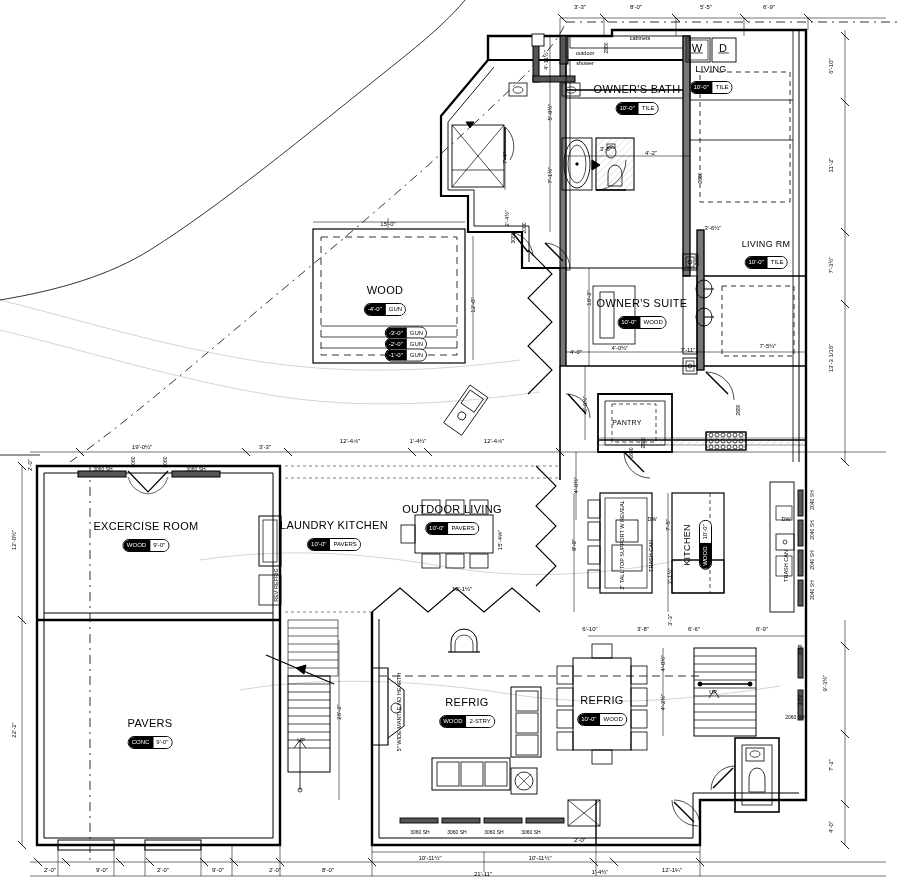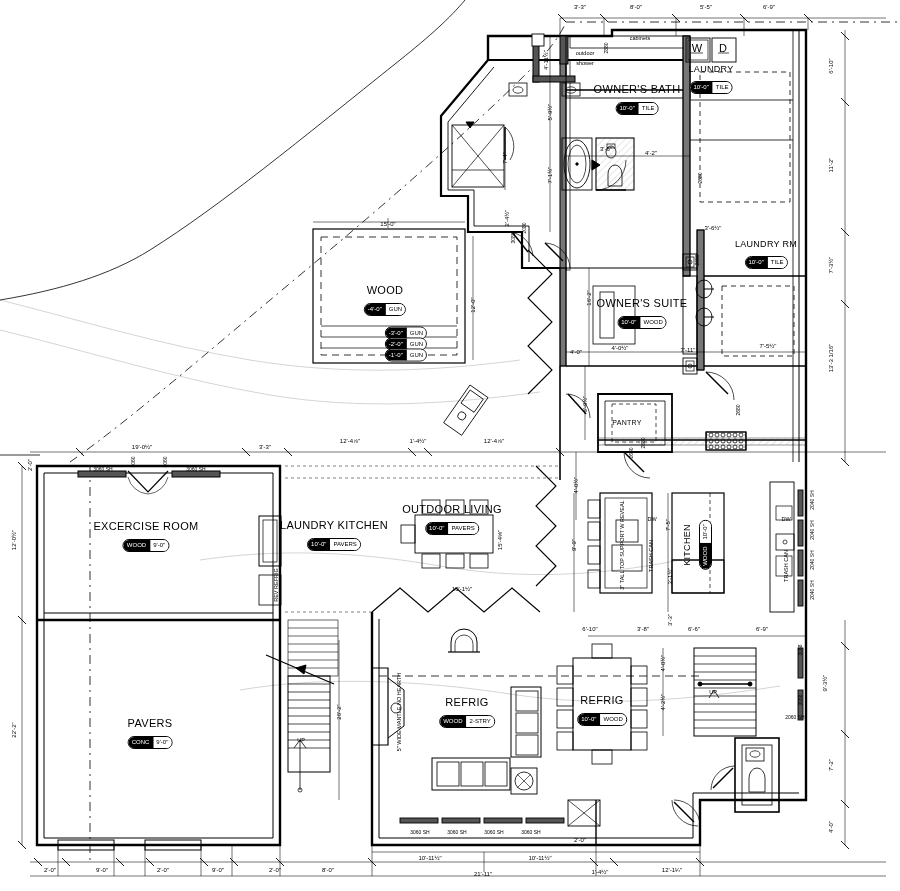--- a/index.html
+++ b/index.html
@@ -501,30 +501,30 @@
         <div style="transform:translate(-50%,-50%);transform-origin:center;">
           <div class="roomname">OWNER'S BATH</div>
           <div style="text-align:center;margin-top:1px;"><span class="tagpill">
               <span class="a">10'-0"</span>
               <span class="b">TILE</span>
             </span></div>
         </div>
       </div>
       <div class="lbl" style="left: 711px; top: 79px;">
         <div style="transform:translate(-50%,-50%);transform-origin:center;">
-          <div class="roomname sm">LAUNDRY</div>
+          <div class="roomname sm">LIVING</div>
           <div style="text-align:center;margin-top:1px;"><span class="tagpill">
               <span class="a">10'-0"</span>
               <span class="b">TILE</span>
             </span></div>
         </div>
       </div>
       <div class="lbl" style="left: 766px; top: 254px;">
         <div style="transform:translate(-50%,-50%);transform-origin:center;">
-          <div class="roomname sm">LAUNDRY RM</div>
+          <div class="roomname sm">LIVING RM</div>
           <div style="text-align:center;margin-top:1px;"><span class="tagpill">
               <span class="a">10'-0"</span>
               <span class="b">TILE</span>
             </span></div>
         </div>
       </div>
       <div class="lbl" style="left: 642px; top: 313px;">
         <div style="transform:translate(-50%,-50%);transform-origin:center;">
           <div class="roomname">OWNER'S SUITE</div>
           <div style="text-align:center;margin-top:1px;"><span class="tagpill">

